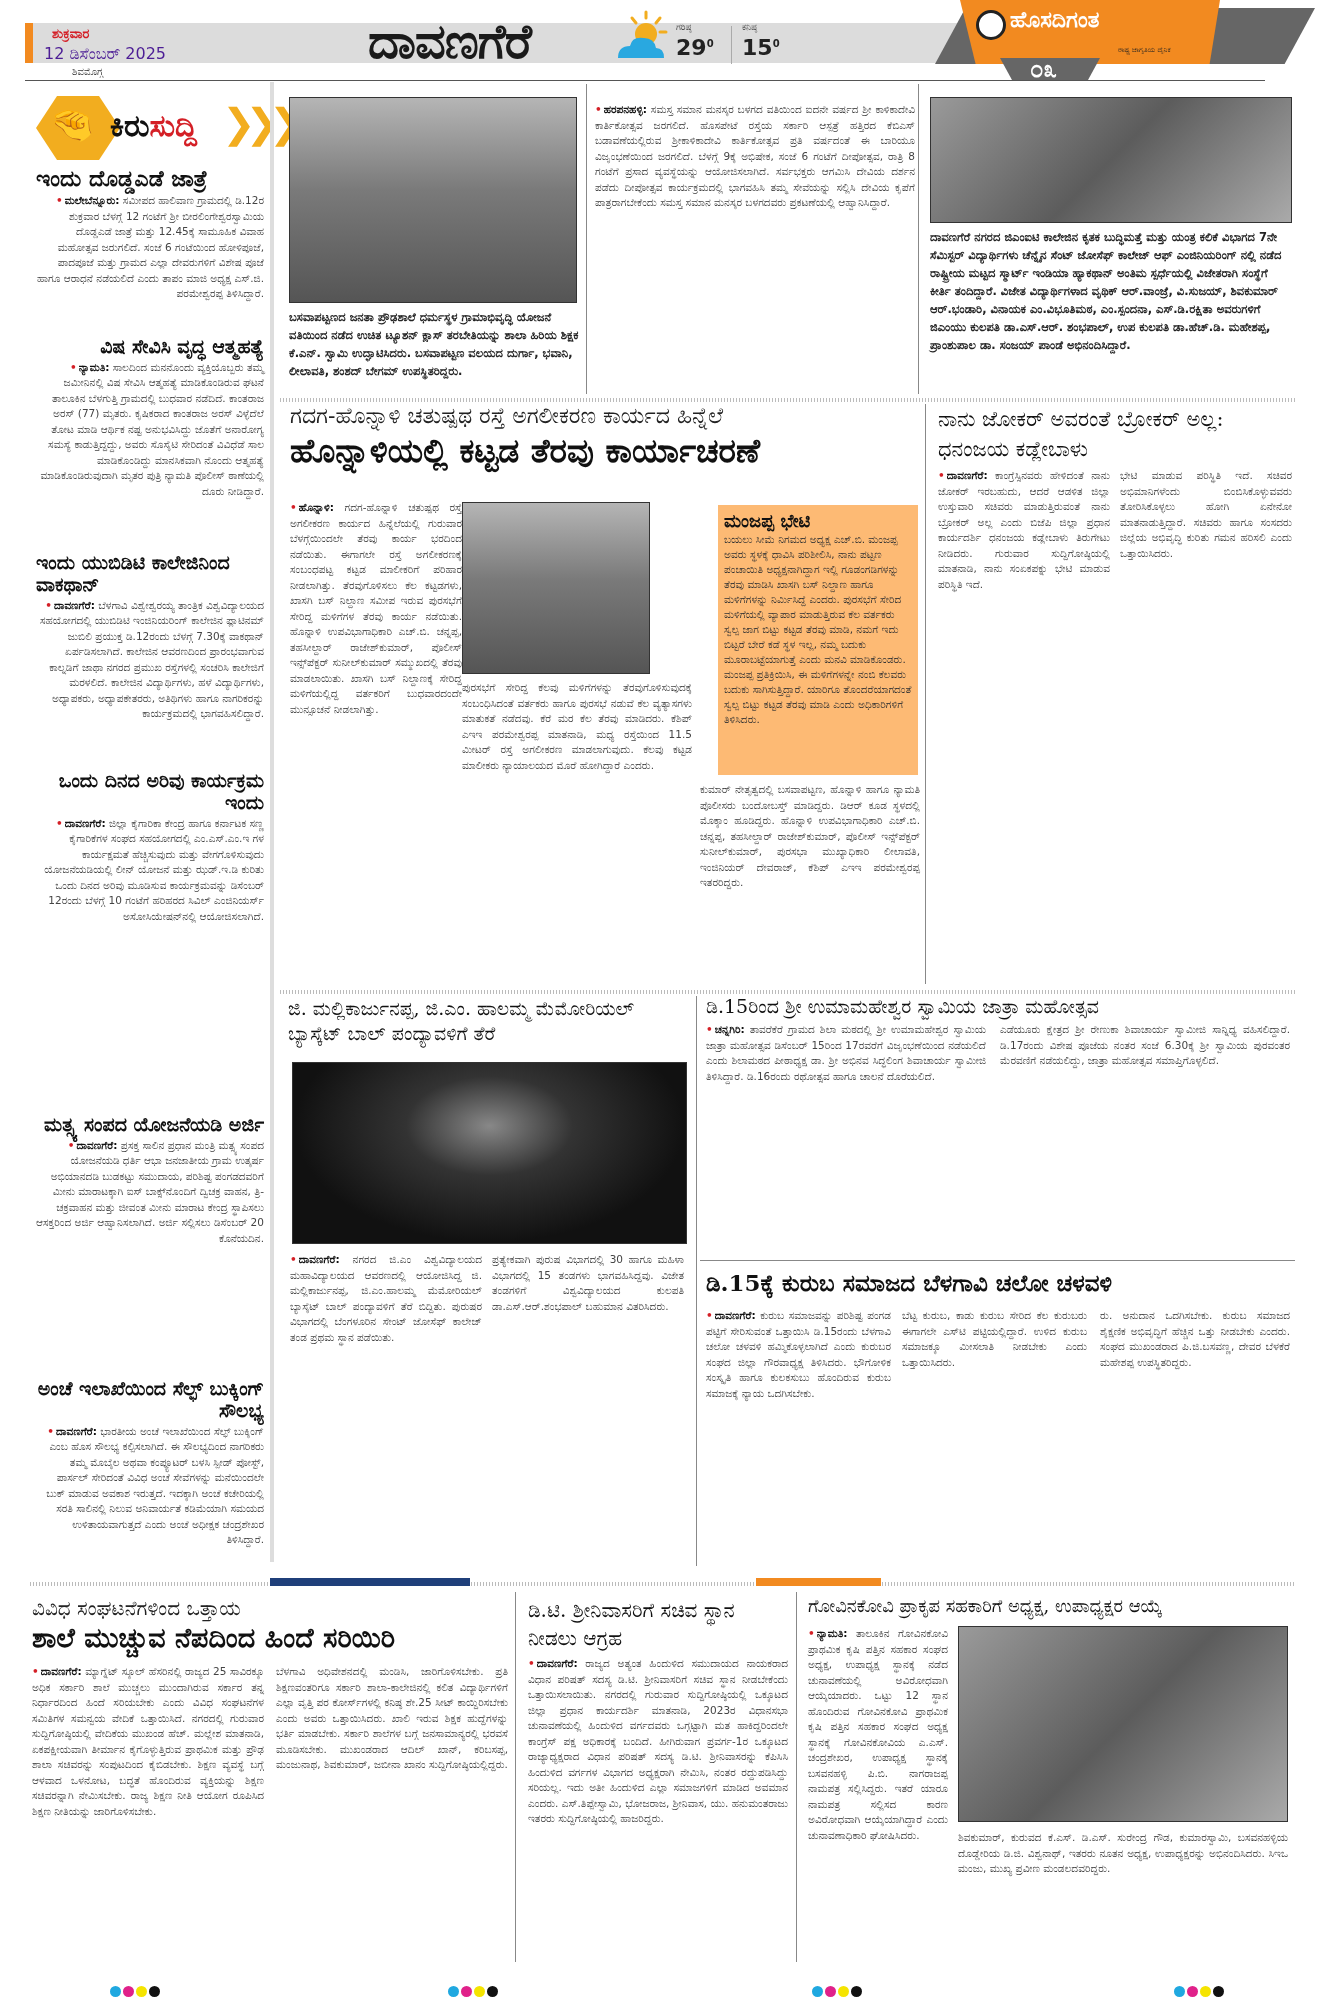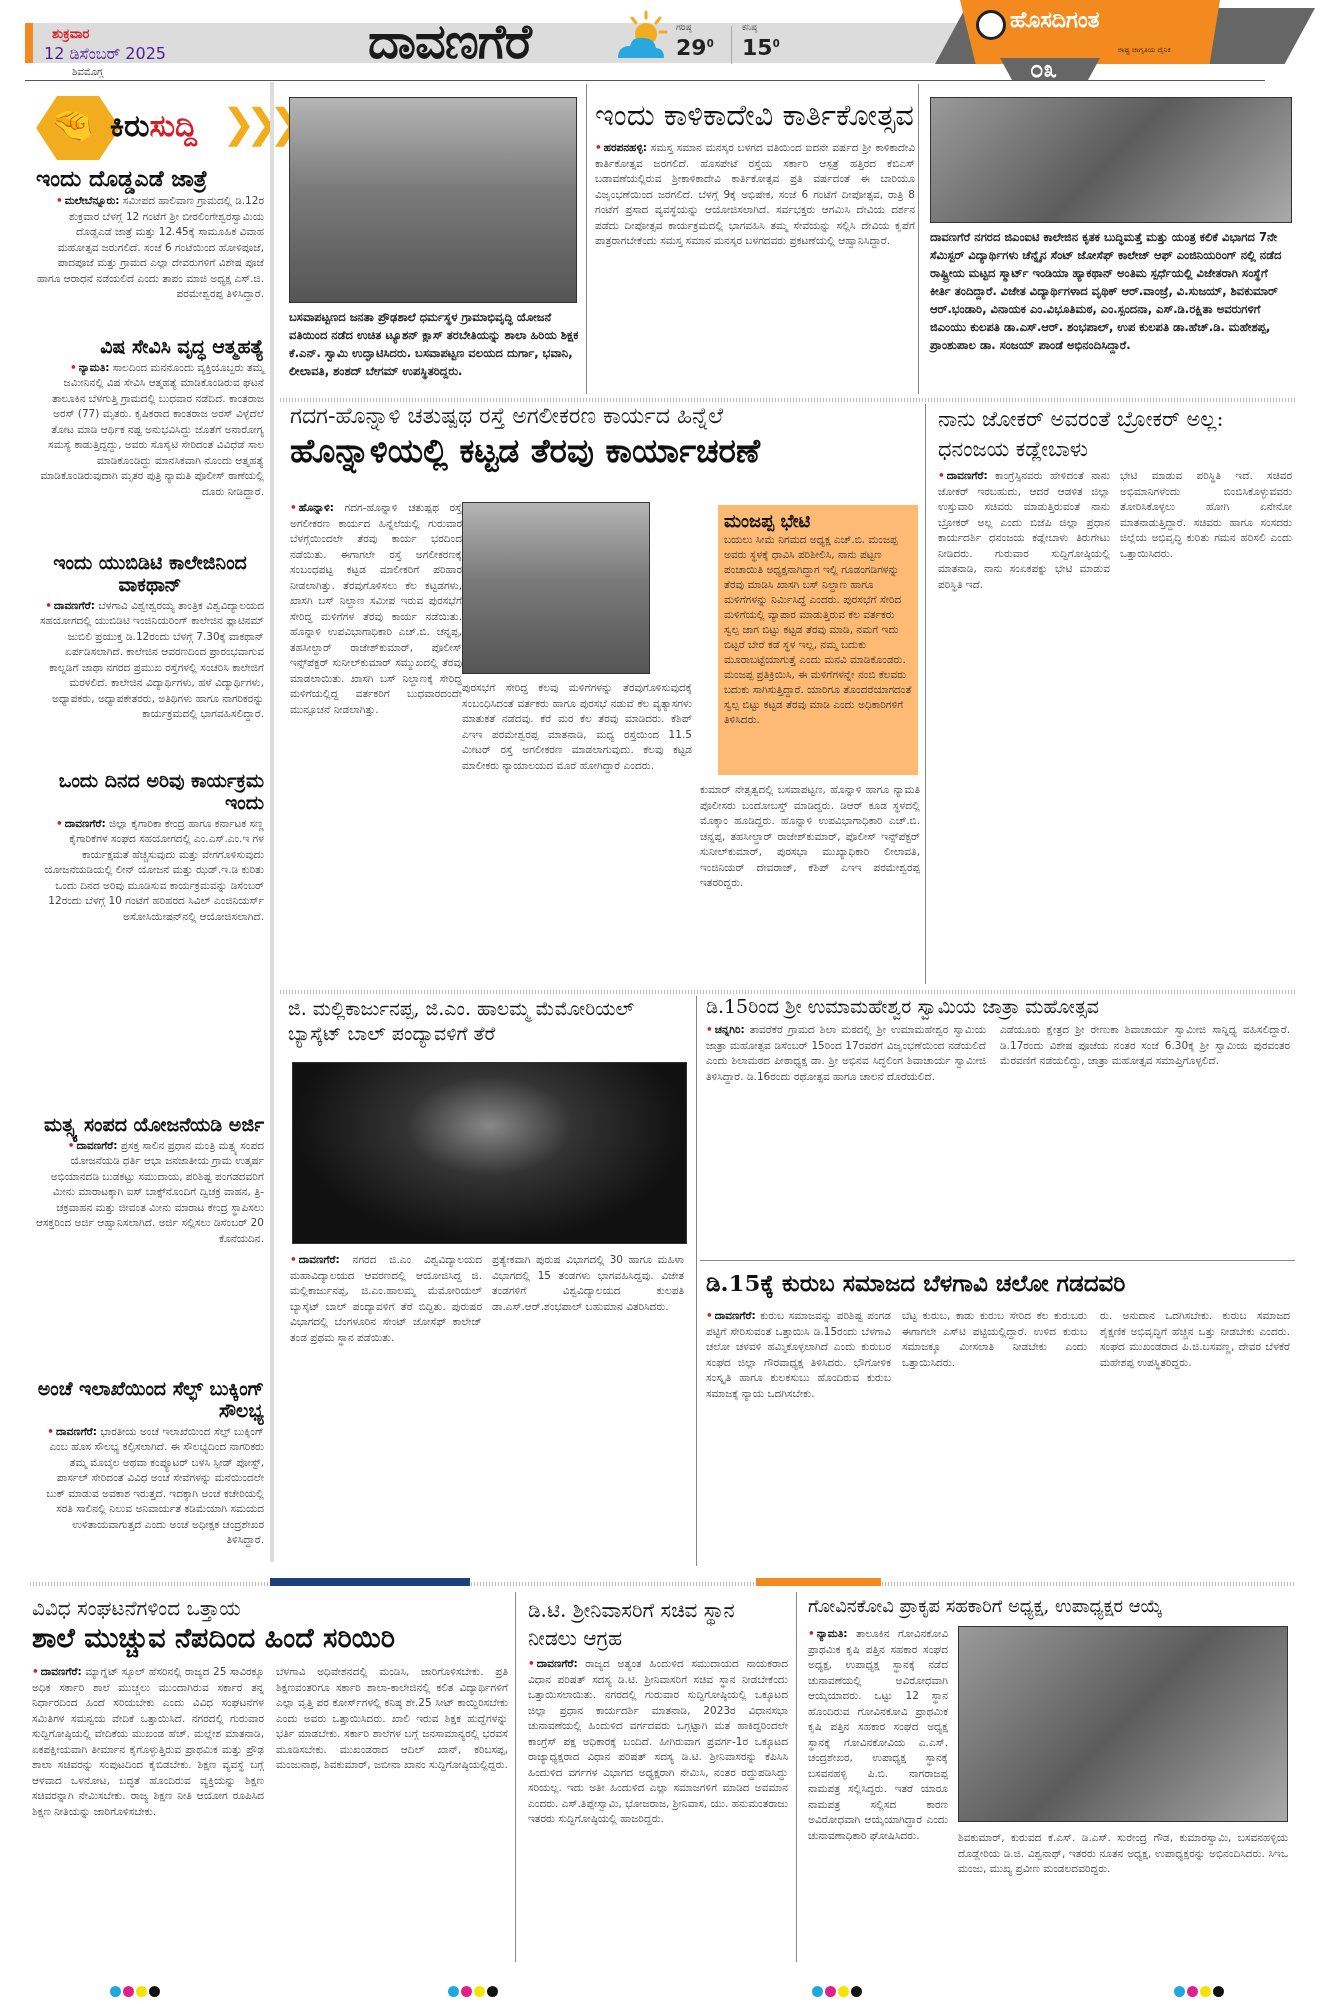--- a/index.html
+++ b/index.html
@@ -96,42 +96,41 @@
 
 <div class="abs" style="left:36px;top:166px;width:228px">
   <div class="headline" style="font-size:22px;">ಇಂದು ದೊಡ್ಡಎಡೆ ಜಾತ್ರೆ</div>
   <div class="body" style="text-align:right;margin-top:2px"><span class="dateline">ಮಲೇಬೆನ್ನೂರು:</span> <span>ಸಮೀಪದ ಹಾಲಿವಾಣ ಗ್ರಾಮದಲ್ಲಿ ಡಿ.12ರ ಶುಕ್ರವಾರ ಬೆಳಗ್ಗೆ 12 ಗಂಟೆಗೆ ಶ್ರೀ ಬೀರಲಿಂಗೇಶ್ವರಸ್ವಾಮಿಯ ದೊಡ್ಡಎಡೆ ಜಾತ್ರೆ ಮತ್ತು 12.45ಕ್ಕೆ ಸಾಮೂಹಿಕ ವಿವಾಹ ಮಹೋತ್ಸವ ಜರುಗಲಿದೆ. ಸಂಜೆ 6 ಗಂಟೆಯಿಂದ ಹೋಳಿಪೂಜೆ, ಪಾದಪೂಜೆ ಮತ್ತು ಗ್ರಾಮದ ಎಲ್ಲಾ ದೇವರುಗಳಿಗೆ ವಿಶೇಷ ಪೂಜೆ ಹಾಗೂ ಆರಾಧನೆ ನಡೆಯಲಿದೆ ಎಂದು ತಾಪಂ ಮಾಜಿ ಅಧ್ಯಕ್ಷ ಎಸ್.ಜಿ. ಪರಮೇಶ್ವರಪ್ಪ ತಿಳಿಸಿದ್ದಾರೆ.</span></div>
 </div>
 <div class="abs" style="left:36px;top:336px;width:228px">
   <div class="headline" style="font-size:19px;text-align:right">ವಿಷ ಸೇವಿಸಿ ವೃದ್ಧ ಆತ್ಮಹತ್ಯೆ</div>
   <div class="body" style="text-align:right;margin-top:2px"><span class="dateline">ನ್ಯಾಮತಿ:</span> <span>ಸಾಲದಿಂದ ಮನನೊಂದು ವ್ಯಕ್ತಿಯೊಬ್ಬರು ತಮ್ಮ ಜಮೀನಿನಲ್ಲಿ ವಿಷ ಸೇವಿಸಿ ಆತ್ಮಹತ್ಯೆ ಮಾಡಿಕೊಂಡಿರುವ ಘಟನೆ ತಾಲೂಕಿನ ಬೆಳಗುತ್ತಿ ಗ್ರಾಮದಲ್ಲಿ ಬುಧವಾರ ನಡೆದಿದೆ. ಕಾಂತರಾಜ ಅರಸ್ (77) ಮೃತರು. ಕೃಷಿಕರಾದ ಕಾಂತರಾಜ ಅರಸ್ ವಿಳ್ಳೆದೆಲೆ ತೋಟ ಮಾಡಿ ಆರ್ಥಿಕ ನಷ್ಟ ಅನುಭವಿಸಿದ್ದು ಜೊತೆಗೆ ಅನಾರೋಗ್ಯ ಸಮಸ್ಯೆ ಕಾಡುತ್ತಿದ್ದದ್ದು, ಅವರು ಸೊಸೈಟಿ ಸೇರಿದಂತೆ ವಿವಿಧೆಡೆ ಸಾಲ ಮಾಡಿಕೊಂಡಿದ್ದು ಮಾನಸಿಕವಾಗಿ ನೊಂದು ಆತ್ಮಹತ್ಯೆ ಮಾಡಿಕೊಂಡಿರುವುದಾಗಿ ಮೃತರ ಪುತ್ರಿ ನ್ಯಾಮತಿ ಪೊಲೀಸ್ ಠಾಣೆಯಲ್ಲಿ ದೂರು ನೀಡಿದ್ದಾರೆ.</span></div>
 </div>
 <div class="abs" style="left:36px;top:552px;width:228px">
-  <div class="headline" style="font-size:19px;text-align:center">ಇಂದು ಯುಬಿಡಿಟಿ ಕಾಲೇಜಿನಿಂದ ವಾಕಥಾನ್</div>
+  <div class="headline" style="font-size:19px;text-align:left">ಇಂದು ಯುಬಿಡಿಟಿ ಕಾಲೇಜಿನಿಂದ ವಾಕಥಾನ್</div>
   <div class="body" style="text-align:right;margin-top:2px"><span class="dateline">ದಾವಣಗೆರೆ:</span> <span>ಬೆಳಗಾವಿ ವಿಶ್ವೇಶ್ವರಯ್ಯ ತಾಂತ್ರಿಕ ವಿಶ್ವವಿದ್ಯಾಲಯದ ಸಹಯೋಗದಲ್ಲಿ ಯುಬಿಡಿಟಿ ಇಂಜಿನಿಯರಿಂಗ್ ಕಾಲೇಜಿನ ಪ್ಲಾಟಿನಮ್ ಜುಬಿಲಿ ಪ್ರಯುಕ್ತ ಡಿ.12ರಂದು ಬೆಳಗ್ಗೆ 7.30ಕ್ಕೆ ವಾಕಥಾನ್ ಏರ್ಪಡಿಸಲಾಗಿದೆ. ಕಾಲೇಜಿನ ಆವರಣದಿಂದ ಪ್ರಾರಂಭವಾಗುವ ಕಾಲ್ನಡಿಗೆ ಜಾಥಾ ನಗರದ ಪ್ರಮುಖ ರಸ್ತೆಗಳಲ್ಲಿ ಸಂಚರಿಸಿ ಕಾಲೇಜಿಗೆ ಮರಳಲಿದೆ. ಕಾಲೇಜಿನ ವಿದ್ಯಾರ್ಥಿಗಳು, ಹಳೆ ವಿದ್ಯಾರ್ಥಿಗಳು, ಅಧ್ಯಾಪಕರು, ಅಧ್ಯಾಪಕೇತರರು, ಅತಿಥಿಗಳು ಹಾಗೂ ನಾಗರಿಕರನ್ನು ಕಾರ್ಯಕ್ರಮದಲ್ಲಿ ಭಾಗವಹಿಸಲಿದ್ದಾರೆ.</span></div>
 </div>
 <div class="abs" style="left:36px;top:770px;width:228px">
   <div class="headline" style="font-size:19px;text-align:right">ಒಂದು ದಿನದ ಅರಿವು ಕಾರ್ಯಕ್ರಮ ಇಂದು</div>
   <div class="body" style="text-align:right;margin-top:2px"><span class="dateline">ದಾವಣಗೆರೆ:</span> <span>ಜಿಲ್ಲಾ ಕೈಗಾರಿಕಾ ಕೇಂದ್ರ ಹಾಗೂ ಕರ್ನಾಟಕ ಸಣ್ಣ ಕೈಗಾರಿಕೆಗಳ ಸಂಘದ ಸಹಯೋಗದಲ್ಲಿ ಎಂ.ಎಸ್.ಎಂ.ಇ ಗಳ ಕಾರ್ಯಕ್ಷಮತೆ ಹೆಚ್ಚಿಸುವುದು ಮತ್ತು ವೇಗಗೊಳಿಸುವುದು ಯೋಜನೆಯಡಿಯಲ್ಲಿ ಲೀನ್ ಯೋಜನೆ ಮತ್ತು ಝಡ್.ಇ.ಡಿ ಕುರಿತು ಒಂದು ದಿನದ ಅರಿವು ಮೂಡಿಸುವ ಕಾರ್ಯಕ್ರಮವನ್ನು ಡಿಸೆಂಬರ್ 12ರಂದು ಬೆಳಗ್ಗೆ 10 ಗಂಟೆಗೆ ಹರಿಹರದ ಸಿವಿಲ್ ಎಂಜಿನಿಯರ್ಸ್ ಅಸೋಸಿಯೇಷನ್‌ನಲ್ಲಿ ಆಯೋಜಿಸಲಾಗಿದೆ.</span></div>
 </div>
 <div class="abs" style="left:36px;top:1114px;width:228px">
   <div class="headline" style="font-size:19px;text-align:right">ಮತ್ಸ್ಯ ಸಂಪದ ಯೋಜನೆಯಡಿ ಅರ್ಜಿ</div>
   <div class="body" style="text-align:right;margin-top:2px"><span class="dateline">ದಾವಣಗೆರೆ:</span> <span>ಪ್ರಸಕ್ತ ಸಾಲಿನ ಪ್ರಧಾನ ಮಂತ್ರಿ ಮತ್ಸ್ಯ ಸಂಪದ ಯೋಜನೆಯಡಿ ಧರ್ತಿ ಆಭಾ ಜನಜಾತೀಯ ಗ್ರಾಮ ಉತ್ಕರ್ಷ ಅಭಿಯಾನದಡಿ ಬುಡಕಟ್ಟು ಸಮುದಾಯ, ಪರಿಶಿಷ್ಟ ಪಂಗಡದವರಿಗೆ ಮೀನು ಮಾರಾಟಕ್ಕಾಗಿ ಐಸ್ ಬಾಕ್ಸ್‌ನೊಂದಿಗೆ ದ್ವಿಚಕ್ರ ವಾಹನ, ತ್ರಿ-ಚಕ್ರವಾಹನ ಮತ್ತು ಜೀವಂತ ಮೀನು ಮಾರಾಟ ಕೇಂದ್ರ ಸ್ಥಾಪಿಸಲು ಆಸಕ್ತರಿಂದ ಅರ್ಜಿ ಆಹ್ವಾನಿಸಲಾಗಿದೆ. ಅರ್ಜಿ ಸಲ್ಲಿಸಲು ಡಿಸೆಂಬರ್ 20 ಕೊನೆಯದಿನ.</span></div>
 </div>
 <div class="abs" style="left:36px;top:1378px;width:228px">
   <div class="headline" style="font-size:19px;text-align:right">ಅಂಚೆ ಇಲಾಖೆಯಿಂದ ಸೆಲ್ಫ್ ಬುಕ್ಕಿಂಗ್ ಸೌಲಭ್ಯ</div>
   <div class="body" style="text-align:right;margin-top:2px"><span class="dateline">ದಾವಣಗೆರೆ:</span> <span>ಭಾರತೀಯ ಅಂಚೆ ಇಲಾಖೆಯಿಂದ ಸೆಲ್ಫ್ ಬುಕ್ಕಿಂಗ್ ಎಂಬ ಹೊಸ ಸೌಲಭ್ಯ ಕಲ್ಪಿಸಲಾಗಿದೆ. ಈ ಸೌಲಭ್ಯದಿಂದ ನಾಗರಿಕರು ತಮ್ಮ ಮೊಬೈಲ ಅಥವಾ ಕಂಪ್ಯೂಟರ್ ಬಳಸಿ ಸ್ಪೀಡ್ ಪೋಸ್ಟ್, ಪಾರ್ಸಲ್ ಸೇರಿದಂತೆ ವಿವಿಧ ಅಂಚೆ ಸೇವೆಗಳನ್ನು ಮನೆಯಿಂದಲೇ ಬುಕ್ ಮಾಡುವ ಅವಕಾಶ ಇರುತ್ತದೆ. ಇದಕ್ಕಾಗಿ ಅಂಚೆ ಕಚೇರಿಯಲ್ಲಿ ಸರತಿ ಸಾಲಿನಲ್ಲಿ ನಿಲುವ ಅನಿವಾರ್ಯತೆ ಕಡಿಮೆಯಾಗಿ ಸಮಯದ ಉಳಿತಾಯವಾಗುತ್ತದೆ ಎಂದು ಅಂಚೆ ಅಧೀಕ್ಷಕ ಚಂದ್ರಶೇಖರ ತಿಳಿಸಿದ್ದಾರೆ.</span></div>
 </div>
 
 <div class="abs photo bw" style="left:289px;top:97px;width:288px;height:206px"></div>
 <div class="abs caption" style="left:289px;top:308px;width:290px;font-size:11.5px;line-height:18px">ಬಸವಾಪಟ್ಟಣದ ಜನತಾ ಪ್ರೌಢಶಾಲೆ ಧರ್ಮಸ್ಥಳ ಗ್ರಾಮಾಭಿವೃದ್ಧಿ ಯೋಜನೆ ವತಿಯಿಂದ ನಡೆದ ಉಚಿತ ಟ್ಯೂಶನ್ ಕ್ಲಾಸ್ ತರಬೇತಿಯನ್ನು ಶಾಲಾ ಹಿರಿಯ ಶಿಕ್ಷಕ ಕೆ.ಎನ್. ಸ್ವಾಮಿ ಉದ್ಘಾಟಿಸಿದರು. ಬಸವಾಪಟ್ಟಣ ವಲಯದ ದುರ್ಗಾ, ಭವಾನಿ, ಲೀಲಾವತಿ, ಶಂಶದ್ ಬೇಗಮ್ ಉಪಸ್ಥಿತರಿದ್ದರು.</div>
 <div class="abs vline" style="left:586px;top:84px;height:310px"></div>
 
 <div class="abs" style="left:595px;top:96px;width:320px">
-  <div class="headline" style="font-size:29px;line-height:38px;font-weight:normal;color:#111">ಇಂದು ಕಾಳಿಕಾದೇವಿ ಕಾರ್ತಿಕೋತ್ಸವ</div>
   <div class="body" style="margin-top:6px"><span class="dateline">ಹರಪನಹಳ್ಳಿ:</span> <span>ಸಮಸ್ತ ಸಮಾನ ಮನಸ್ಕರ ಬಳಗದ ವತಿಯಿಂದ ಐದನೇ ವರ್ಷದ ಶ್ರೀ ಕಾಳಿಕಾದೇವಿ ಕಾರ್ತಿಕೋತ್ಸವ ಜರಗಲಿದೆ. ಹೊಸಪೇಟೆ ರಸ್ತೆಯ ಸರ್ಕಾರಿ ಆಸ್ಪತ್ರೆ ಹತ್ತಿರದ ಕೆಬಿಎಸ್ ಬಡಾವಣೆಯಲ್ಲಿರುವ ಶ್ರೀಕಾಳಿಕಾದೇವಿ ಕಾರ್ತಿಕೋತ್ಸವ ಪ್ರತಿ ವರ್ಷದಂತೆ ಈ ಬಾರಿಯೂ ವಿಜೃಂಭಣೆಯಿಂದ ಜರಗಲಿದೆ. ಬೆಳಗ್ಗೆ 9ಕ್ಕೆ ಅಭಿಷೇಕ, ಸಂಜೆ 6 ಗಂಟೆಗೆ ದೀಪೋತ್ಸವ, ರಾತ್ರಿ 8 ಗಂಟೆಗೆ ಪ್ರಸಾದ ವ್ಯವಸ್ಥೆಯನ್ನು ಆಯೋಜಿಸಲಾಗಿದೆ. ಸರ್ವಭಕ್ತರು ಆಗಮಿಸಿ ದೇವಿಯ ದರ್ಶನ ಪಡೆದು ದೀಪೋತ್ಸವ ಕಾರ್ಯಕ್ರಮದಲ್ಲಿ ಭಾಗವಹಿಸಿ ತಮ್ಮ ಸೇವೆಯನ್ನು ಸಲ್ಲಿಸಿ ದೇವಿಯ ಕೃಪೆಗೆ ಪಾತ್ರರಾಗಬೇಕೆಂದು ಸಮಸ್ತ ಸಮಾನ ಮನಸ್ಕರ ಬಳಗದವರು ಪ್ರಕಟಣೆಯಲ್ಲಿ ಆಹ್ವಾನಿಸಿದ್ದಾರೆ.</span></div>
 </div>
 <div class="abs vline" style="left:918px;top:84px;height:310px"></div>
 
 <div class="abs photo" style="left:930px;top:97px;width:362px;height:126px"></div>
 <div class="abs caption" style="left:930px;top:228px;width:362px;font-size:11.5px;line-height:18px">ದಾವಣಗೆರೆ ನಗರದ ಜಿಎಂಐಟಿ ಕಾಲೇಜಿನ ಕೃತಕ ಬುದ್ಧಿಮತ್ತೆ ಮತ್ತು ಯಂತ್ರ ಕಲಿಕೆ ವಿಭಾಗದ 7ನೇ ಸೆಮಿಸ್ಟರ್ ವಿದ್ಯಾರ್ಥಿಗಳು ಚೆನ್ನೈನ ಸೆಂಟ್ ಜೋಸೆಫ್ ಕಾಲೇಜ್ ಆಫ್ ಎಂಜಿನಿಯರಿಂಗ್ ನಲ್ಲಿ ನಡೆದ ರಾಷ್ಟ್ರೀಯ ಮಟ್ಟದ ಸ್ಮಾರ್ಟ್ ಇಂಡಿಯಾ ಹ್ಯಾಕಥಾನ್ ಅಂತಿಮ ಸ್ಪರ್ಧೆಯಲ್ಲಿ ವಿಜೇತರಾಗಿ ಸಂಸ್ಥೆಗೆ ಕೀರ್ತಿ ತಂದಿದ್ದಾರೆ. ವಿಜೇತ ವಿದ್ಯಾರ್ಥಿಗಳಾದ ವೃಥಿಕ್ ಆರ್.ವಾಂಜ್ರೆ, ವಿ.ಸುಜಯ್, ಶಿವಕುಮಾರ್ ಆರ್.ಭಂಡಾರಿ, ವಿನಾಯಕ ಎಂ.ವಿಭೂತಿಮಠ, ಎಂ.ಸ್ಪಂದನಾ, ಎಸ್.ಡಿ.ರಕ್ಷಿತಾ ಅವರುಗಳಿಗೆ ಜಿಎಂಯು ಕುಲಪತಿ ಡಾ.ಎಸ್.ಆರ್. ಶಂಭಪಾಲ್, ಉಪ ಕುಲಪತಿ ಡಾ.ಹೆಚ್.ಡಿ. ಮಹೇಶಪ್ಪ, ಪ್ರಾಂಶುಪಾಲ ಡಾ. ಸಂಜಯ್ ಪಾಂಡೆ ಅಭಿನಂದಿಸಿದ್ದಾರೆ.</div>
 
 <div class="abs dotted" style="left:280px;top:398px;width:1015px"></div>
 
 <div class="abs subhead" style="left:290px;top:403px;width:640px;font-size:22px">ಗದಗ-ಹೊನ್ನಾಳಿ ಚತುಷ್ಪಥ ರಸ್ತೆ ಅಗಲೀಕರಣ ಕಾರ್ಯದ ಹಿನ್ನೆಲೆ</div>
@@ -156,21 +155,21 @@
 <div class="abs photo dark" style="left:292px;top:1062px;width:395px;height:182px"></div>
 <div class="abs body" style="left:290px;top:1252px;width:192px"><span class="dateline">ದಾವಣಗೆರೆ:</span> <span>ನಗರದ ಜಿ.ಎಂ ವಿಶ್ವವಿದ್ಯಾಲಯದ ಮಹಾವಿದ್ಯಾಲಯದ ಆವರಣದಲ್ಲಿ ಆಯೋಜಿಸಿದ್ದ ಜಿ. ಮಲ್ಲಿಕಾರ್ಜುನಪ್ಪ, ಜಿ.ಎಂ.ಹಾಲಮ್ಮ ಮೆಮೋರಿಯಲ್ ಬ್ಯಾಸ್ಕೆಟ್ ಬಾಲ್ ಪಂದ್ಯಾವಳಿಗೆ ತೆರೆ ಬಿದ್ದಿತು. ಪುರುಷರ ವಿಭಾಗದಲ್ಲಿ ಬೆಂಗಳೂರಿನ ಸೇಂಟ್ ಜೋಸೆಫ್ ಕಾಲೇಜ್ ತಂಡ ಪ್ರಥಮ ಸ್ಥಾನ ಪಡೆಯಿತು.</span></div>
 <div class="abs body" style="left:492px;top:1252px;width:192px">ಪ್ರತ್ಯೇಕವಾಗಿ ಪುರುಷ ವಿಭಾಗದಲ್ಲಿ 30 ಹಾಗೂ ಮಹಿಳಾ ವಿಭಾಗದಲ್ಲಿ 15 ತಂಡಗಳು ಭಾಗವಹಿಸಿದ್ದವು. ವಿಜೇತ ತಂಡಗಳಿಗೆ ವಿಶ್ವವಿದ್ಯಾಲಯದ ಕುಲಪತಿ ಡಾ.ಎಸ್.ಆರ್.ಶಂಭಪಾಲ್ ಬಹುಮಾನ ವಿತರಿಸಿದರು.</div>
 <div class="abs vline" style="left:696px;top:996px;height:570px"></div>
 
 <div class="abs headline" style="left:706px;top:996px;width:590px;font-size:19px;font-weight:normal">ಡಿ.15ರಿಂದ ಶ್ರೀ ಉಮಾಮಹೇಶ್ವರ ಸ್ವಾಮಿಯ ಜಾತ್ರಾ ಮಹೋತ್ಸವ</div>
 <div class="abs body" style="left:706px;top:1022px;width:280px"><span class="dateline">ಚನ್ನಗಿರಿ:</span> <span>ತಾವರೆಕೆರೆ ಗ್ರಾಮದ ಶಿಲಾ ಮಠದಲ್ಲಿ ಶ್ರೀ ಉಮಾಮಹೇಶ್ವರ ಸ್ವಾಮಿಯ ಜಾತ್ರಾ ಮಹೋತ್ಸವ ಡಿಸೆಂಬರ್ 15ರಿಂದ 17ರವರೆಗೆ ವಿಜೃಂಭಣೆಯಿಂದ ನಡೆಯಲಿದೆ ಎಂದು ಶಿಲಾಮಠದ ಪೀಠಾಧ್ಯಕ್ಷ ಡಾ. ಶ್ರೀ ಅಭಿನವ ಸಿದ್ಧಲಿಂಗ ಶಿವಾಚಾರ್ಯ ಸ್ವಾಮೀಜಿ ತಿಳಿಸಿದ್ದಾರೆ. ಡಿ.16ರಂದು ರಥೋತ್ಸವ ಹಾಗೂ ಚಾಲನೆ ದೊರೆಯಲಿದೆ.</span></div>
 <div class="abs body" style="left:1000px;top:1022px;width:290px">ಎಡೆಯೂರು ಕ್ಷೇತ್ರದ ಶ್ರೀ ರೇಣುಕಾ ಶಿವಾಚಾರ್ಯ ಸ್ವಾಮೀಜಿ ಸಾನ್ನಿಧ್ಯ ವಹಿಸಲಿದ್ದಾರೆ. ಡಿ.17ರಂದು ವಿಶೇಷ ಪೂಜೆಯ ನಂತರ ಸಂಜೆ 6.30ಕ್ಕೆ ಶ್ರೀ ಸ್ವಾಮಿಯ ಪುರವಂತರ ಮೆರವಣಿಗೆ ನಡೆಯಲಿದ್ದು, ಜಾತ್ರಾ ಮಹೋತ್ಸವ ಸಮಾಪ್ತಿಗೊಳ್ಳಲಿದೆ.</div>
 <div class="abs hline" style="left:700px;top:1260px;width:595px;background:#888"></div>
 
-<div class="abs headline" style="left:706px;top:1270px;width:590px;font-size:23px">ಡಿ.15ಕ್ಕೆ ಕುರುಬ ಸಮಾಜದ ಬೆಳಗಾವಿ ಚಲೋ ಗಡದವರಿ</div>
+<div class="abs headline" style="left:706px;top:1270px;width:590px;font-size:23px">ಡಿ.15ಕ್ಕೆ ಕುರುಬ ಸಮಾಜದ ಬೆಳಗಾವಿ ಚಲೋ ಚಳವಳಿ</div>
 <div class="abs body" style="left:706px;top:1308px;width:185px"><span class="dateline">ದಾವಣಗೆರೆ:</span> <span>ಕುರುಬ ಸಮಾಜವನ್ನು ಪರಿಶಿಷ್ಟ ಪಂಗಡ ಪಟ್ಟಿಗೆ ಸೇರಿಸುವಂತೆ ಒತ್ತಾಯಿಸಿ ಡಿ.15ರಂದು ಬೆಳಗಾವಿ ಚಲೋ ಚಳವಳಿ ಹಮ್ಮಿಕೊಳ್ಳಲಾಗಿದೆ ಎಂದು ಕುರುಬರ ಸಂಘದ ಜಿಲ್ಲಾ ಗೌರವಾಧ್ಯಕ್ಷ ತಿಳಿಸಿದರು. ಭೌಗೋಳಿಕ ಸಂಸ್ಕೃತಿ ಹಾಗೂ ಕುಲಕಸುಬು ಹೊಂದಿರುವ ಕುರುಬ ಸಮಾಜಕ್ಕೆ ನ್ಯಾಯ ಒದಗಿಸಬೇಕು.</span></div>
 <div class="abs body" style="left:902px;top:1308px;width:185px">ಬೆಟ್ಟ ಕುರುಬ, ಕಾಡು ಕುರುಬ ಸೇರಿದ ಕೆಲ ಕುರುಬರು ಈಗಾಗಲೇ ಎಸ್‌ಟಿ ಪಟ್ಟಿಯಲ್ಲಿದ್ದಾರೆ. ಉಳಿದ ಕುರುಬ ಸಮಾಜಕ್ಕೂ ಮೀಸಲಾತಿ ನೀಡಬೇಕು ಎಂದು ಒತ್ತಾಯಿಸಿದರು.</div>
 <div class="abs body" style="left:1100px;top:1308px;width:190px">ರು. ಅನುದಾನ ಒದಗಿಸಬೇಕು. ಕುರುಬ ಸಮಾಜದ ಶೈಕ್ಷಣಿಕ ಅಭಿವೃದ್ಧಿಗೆ ಹೆಚ್ಚಿನ ಒತ್ತು ನೀಡಬೇಕು ಎಂದರು. ಸಂಘದ ಮುಖಂಡರಾದ ಪಿ.ಜಿ.ಬಸವಣ್ಣ, ದೇವರ ಬೆಳಕೆರೆ ಮಹೇಶಪ್ಪ ಉಪಸ್ಥಿತರಿದ್ದರು.</div>
 
 <div class="abs dotted" style="left:30px;top:1582px;width:1265px"></div>
 <div class="abs blue-bar"></div>
 <div class="abs orange-bar"></div>
 
 <div class="abs subhead" style="left:32px;top:1596px;width:480px;font-size:20px">ವಿವಿಧ ಸಂಘಟನೆಗಳಿಂದ ಒತ್ತಾಯ</div>
 <div class="abs headline" style="left:32px;top:1622px;width:480px;font-size:27px">ಶಾಲೆ ಮುಚ್ಚುವ ನೆಪದಿಂದ ಹಿಂದೆ ಸರಿಯಿರಿ</div>

